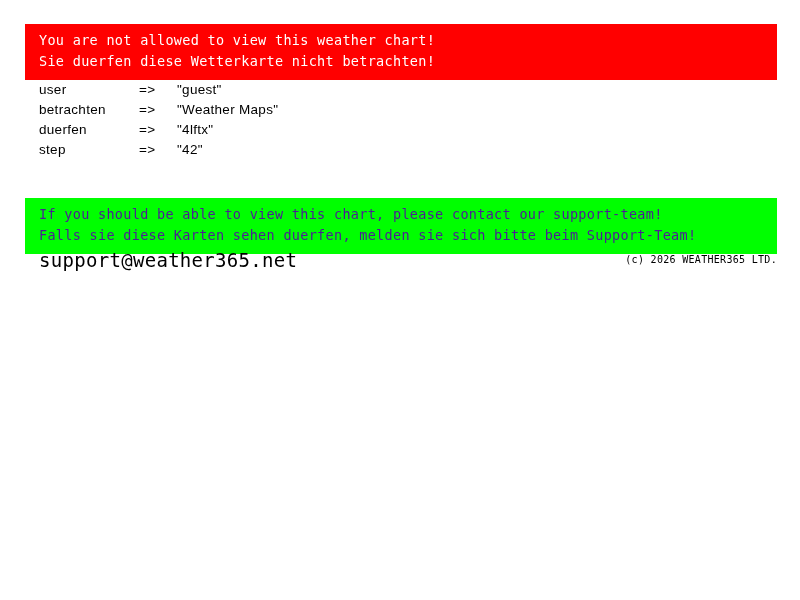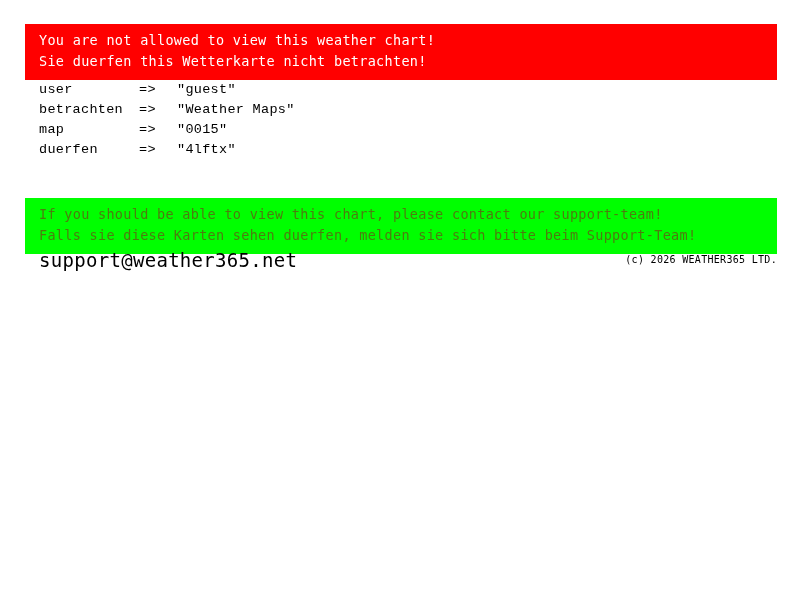--- a/index.html
+++ b/index.html
@@ -35,33 +35,33 @@
     white-space: nowrap;
   }
   .banner-error {
     top: 24px;
     background: #ff0000;
     color: #ffffff;
   }
   .banner-info {
     top: 198px;
     background: #00ff00;
-    color: #4d7c0f;
+    color: #4c1d95;
   }
   .banner-line {
     display: block;
   }
   .params {
     position: absolute;
     left: 38px;
     top: 80px;
     border-collapse: collapse;
   }
   .params td {
-    font-family: Liberation Mono, monospace;
+    font-family: Liberation Sans, sans-serif;
     font-size: 13.5px;
     line-height: 20px;
     padding: 0;
     white-space: nowrap;
     vertical-align: top;
     letter-spacing: 0.3px;
   }
   .params td.key {
     width: 100px;
   }
@@ -88,44 +88,44 @@
     text-align: right;
   }
 </style>
 </head>
 <body>
 
 <div class="page">
 
   <div class="banner banner-error">
     <span class="banner-line">You are not allowed to view this weather chart!</span>
-    <span class="banner-line">Sie duerfen this Wetterkarte nicht betrachten!</span>
+    <span class="banner-line">Sie duerfen diese Wetterkarte nicht betrachten!</span>
   </div>
 
   <table class="params">
     <tbody>
       <tr>
         <td class="key">user</td>
         <td class="arrow">=&gt;</td>
         <td class="value">"guest"</td>
       </tr>
       <tr>
         <td class="key">betrachten</td>
         <td class="arrow">=&gt;</td>
         <td class="value">"Weather Maps"</td>
       </tr>
       <tr>
-        <td class="key">map</td>
-        <td class="arrow">=&gt;</td>
-        <td class="value">"0015"</td>
-      </tr>
-      <tr>
         <td class="key">duerfen</td>
         <td class="arrow">=&gt;</td>
         <td class="value">"4lftx"</td>
+      </tr>
+      <tr>
+        <td class="key">step</td>
+        <td class="arrow">=&gt;</td>
+        <td class="value">"42"</td>
       </tr>
     </tbody>
   </table>
 
   <div class="banner banner-info">
     <span class="banner-line">If you should be able to view this chart, please contact our support-team!</span>
     <span class="banner-line">Falls sie diese Karten sehen duerfen, melden sie sich bitte beim Support-Team!</span>
   </div>
 
   <div class="footer-left">support@weather365.net</div>

